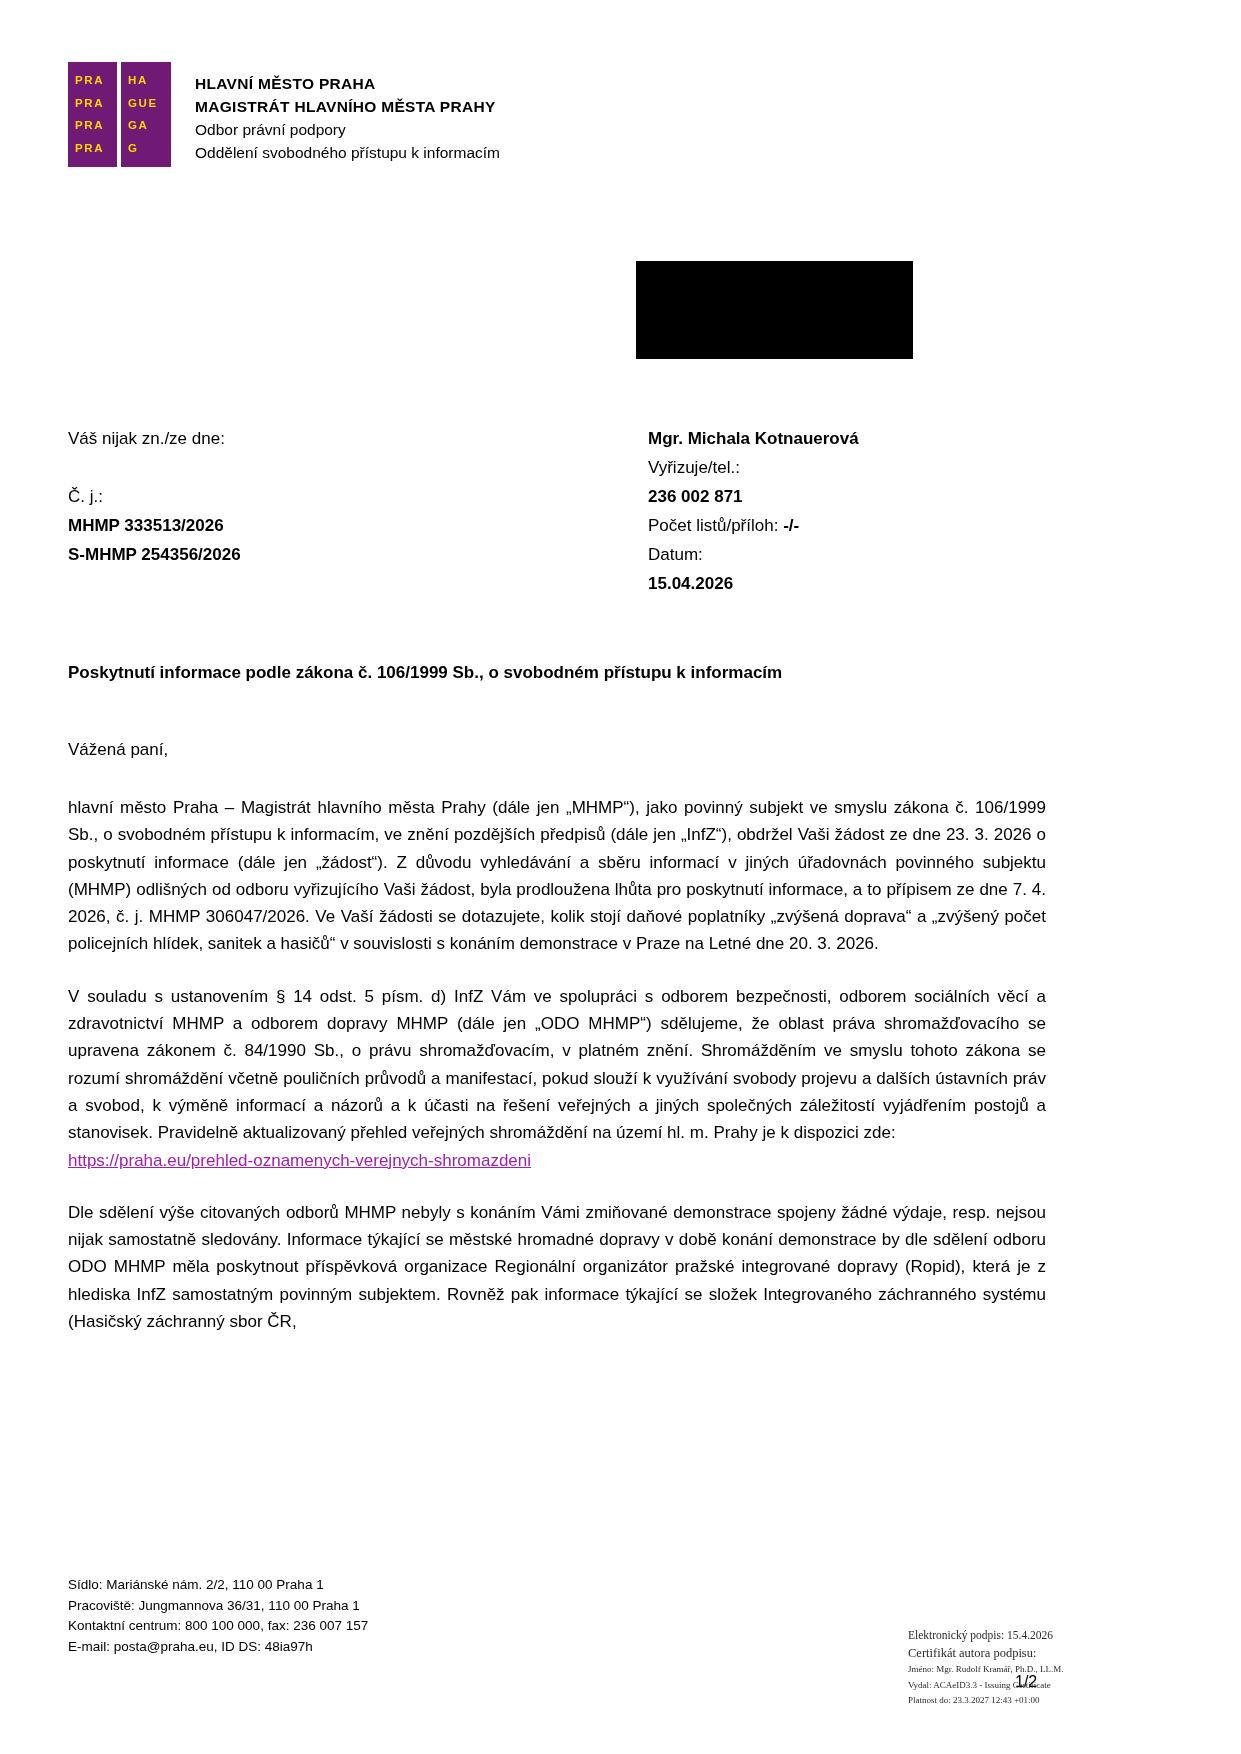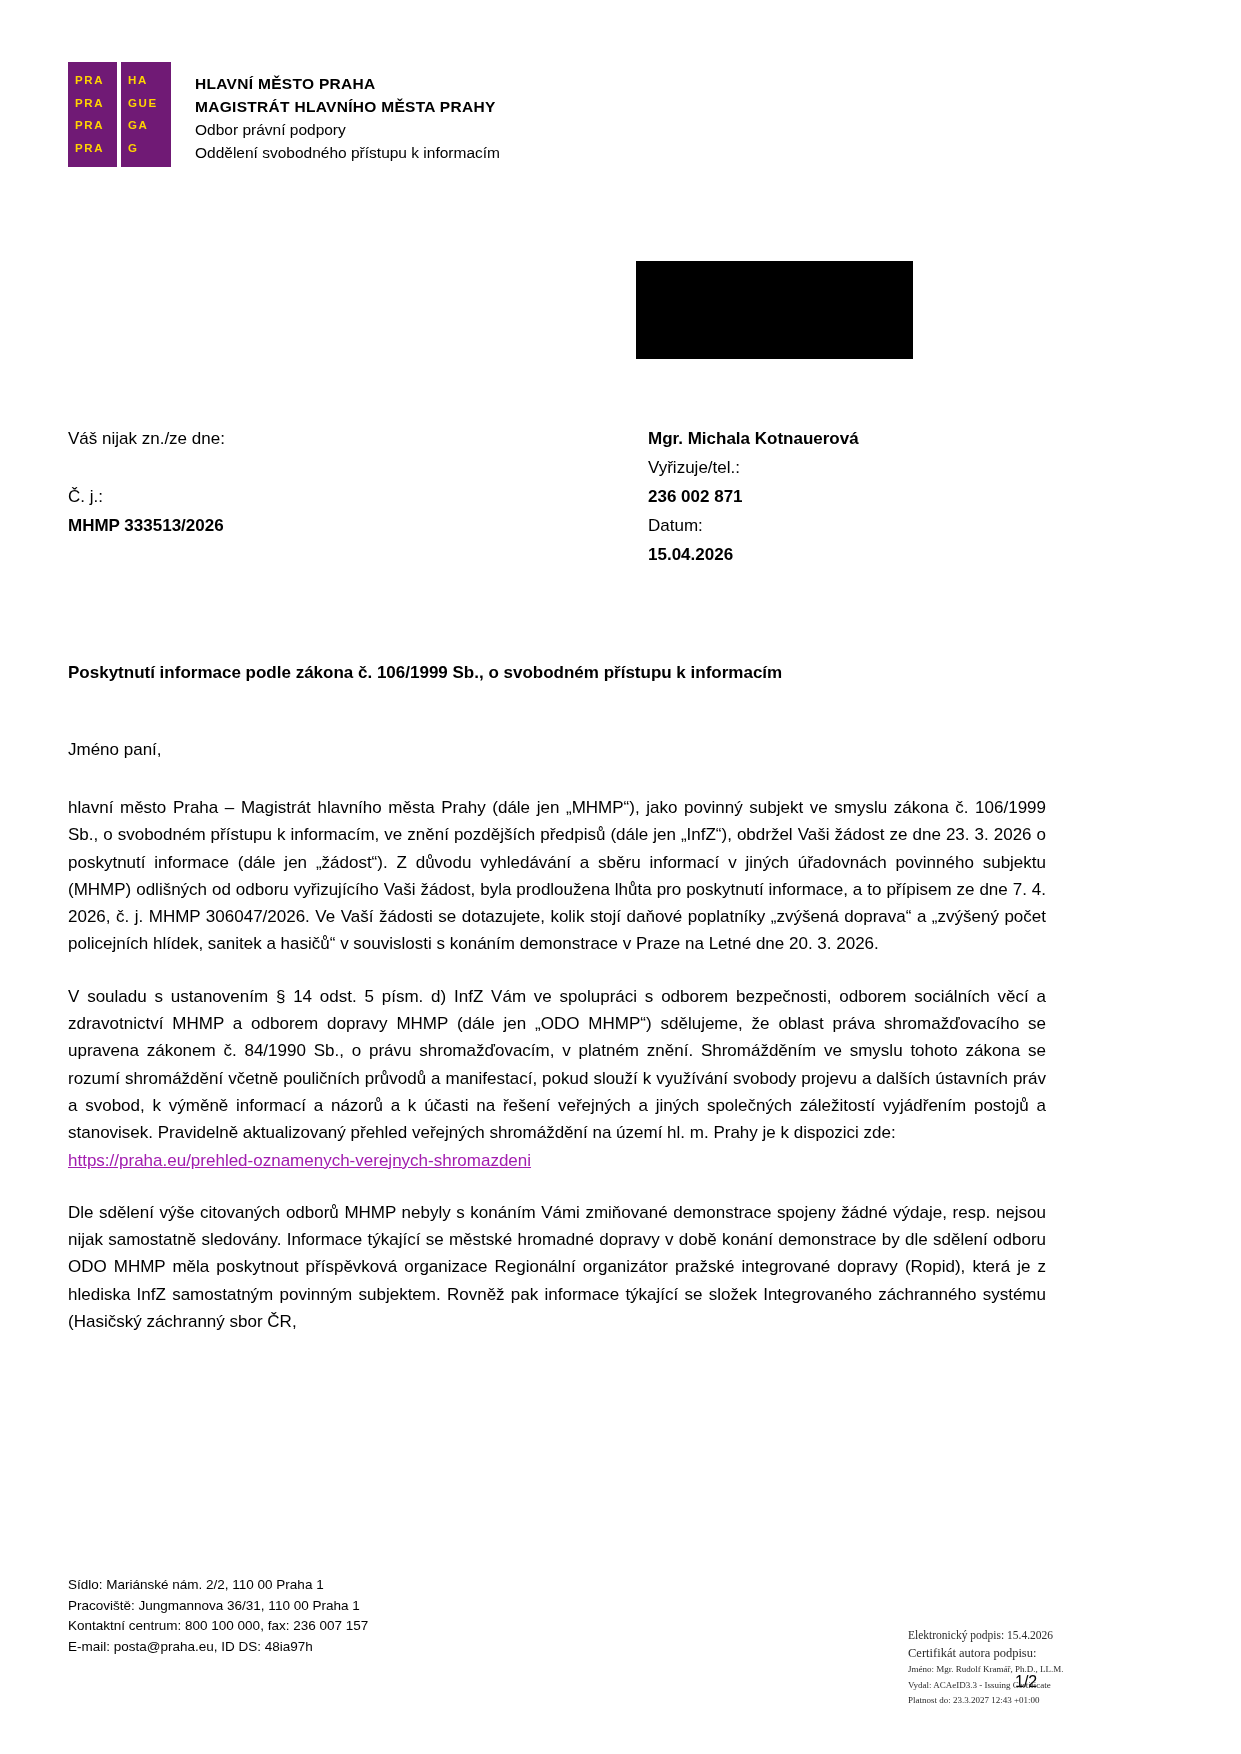--- a/index.html
+++ b/index.html
@@ -240,34 +240,36 @@
 
 
   <div class="redaction"></div>
 
   <div class="ref">
     <div class="ref-col-left">
       <div class="ref-line">Váš nijak zn./ze dne:</div>
       <div class="ref-gap"></div>
       <div class="ref-line">Č. j.:</div>
       <div class="ref-line b">MHMP  333513/2026</div>
+      <div class="ref-line b">S-MHMP  254356/2026</div>
     </div>
     <div class="ref-col-right">
       <div class="ref-line b">Mgr. Michala Kotnauerová</div>
       <div class="ref-line">Vyřizuje/tel.:</div>
       <div class="ref-line b">236 002 871</div>
+      <div class="ref-line"><span>Počet listů/příloh:</span> <span class="val">-/-</span></div>
       <div class="ref-line">Datum:</div>
       <div class="ref-line b">15.04.2026</div>
     </div>
   </div>
 
   <div class="subject">Poskytnutí informace podle zákona č. 106/1999 Sb., o svobodném přístupu k informacím</div>
 
   <div class="body">
-    <div class="salutation">Jméno paní,</div>
+    <div class="salutation">Vážená paní,</div>
     <p class="para">hlavní město Praha – Magistrát hlavního města Prahy (dále jen „MHMP“), jako povinný subjekt ve smyslu zákona č. 106/1999 Sb., o svobodném přístupu k informacím, ve znění pozdějších předpisů (dále jen „InfZ“), obdržel Vaši žádost ze dne 23. 3. 2026 o poskytnutí informace (dále jen „žádost“). Z důvodu vyhledávání a sběru informací v jiných úřadovnách povinného subjektu (MHMP) odlišných od odboru vyřizujícího Vaši žádost, byla prodloužena lhůta pro poskytnutí informace, a to přípisem ze dne 7. 4. 2026, č. j. MHMP 306047/2026. Ve Vaší žádosti se dotazujete, kolik stojí daňové poplatníky „zvýšená doprava“ a „zvýšený počet policejních hlídek, sanitek a hasičů“ v souvislosti s konáním demonstrace v Praze na Letné dne 20. 3. 2026.</p>
     <p class="para"><span>V souladu s ustanovením § 14 odst. 5 písm. d) InfZ Vám ve spolupráci s odborem bezpečnosti, odborem sociálních věcí a zdravotnictví MHMP a odborem dopravy MHMP (dále jen „ODO MHMP“) sdělujeme, že oblast práva shromažďovacího se upravena zákonem č. 84/1990 Sb., o právu shromažďovacím, v platném znění. Shromážděním ve smyslu tohoto zákona se rozumí shromáždění včetně pouličních průvodů a manifestací, pokud slouží k využívání svobody projevu a dalších ústavních práv a svobod, k výměně informací a názorů a k účasti na řešení veřejných a jiných společných záležitostí vyjádřením postojů a stanovisek. Pravidelně aktualizovaný přehled veřejných shromáždění na území hl. m. Prahy je k dispozici zde:</span><br><a class="link" href="#">https://praha.eu/prehled-oznamenych-verejnych-shromazdeni</a></p>
     <p class="para">Dle sdělení výše citovaných odborů MHMP nebyly s konáním Vámi zmiňované demonstrace spojeny žádné výdaje, resp. nejsou nijak samostatně sledovány. Informace týkající se městské hromadné dopravy v době konání demonstrace by dle sdělení odboru ODO MHMP měla poskytnout příspěvková organizace Regionální organizátor pražské integrované dopravy (Ropid), která je z hlediska InfZ samostatným povinným subjektem. Rovněž pak informace týkající se složek Integrovaného záchranného systému (Hasičský záchranný sbor ČR,</p>
   </div>
 
   <div class="footer">
     <div class="footer-line">Sídlo: Mariánské nám. 2/2, 110 00 Praha 1</div>
     <div class="footer-line">Pracoviště: Jungmannova 36/31, 110 00 Praha 1</div>
     <div class="footer-line">Kontaktní centrum: 800 100 000, fax: 236 007 157</div>
     <div class="footer-line">E-mail: posta@praha.eu, ID DS: 48ia97h</div>

